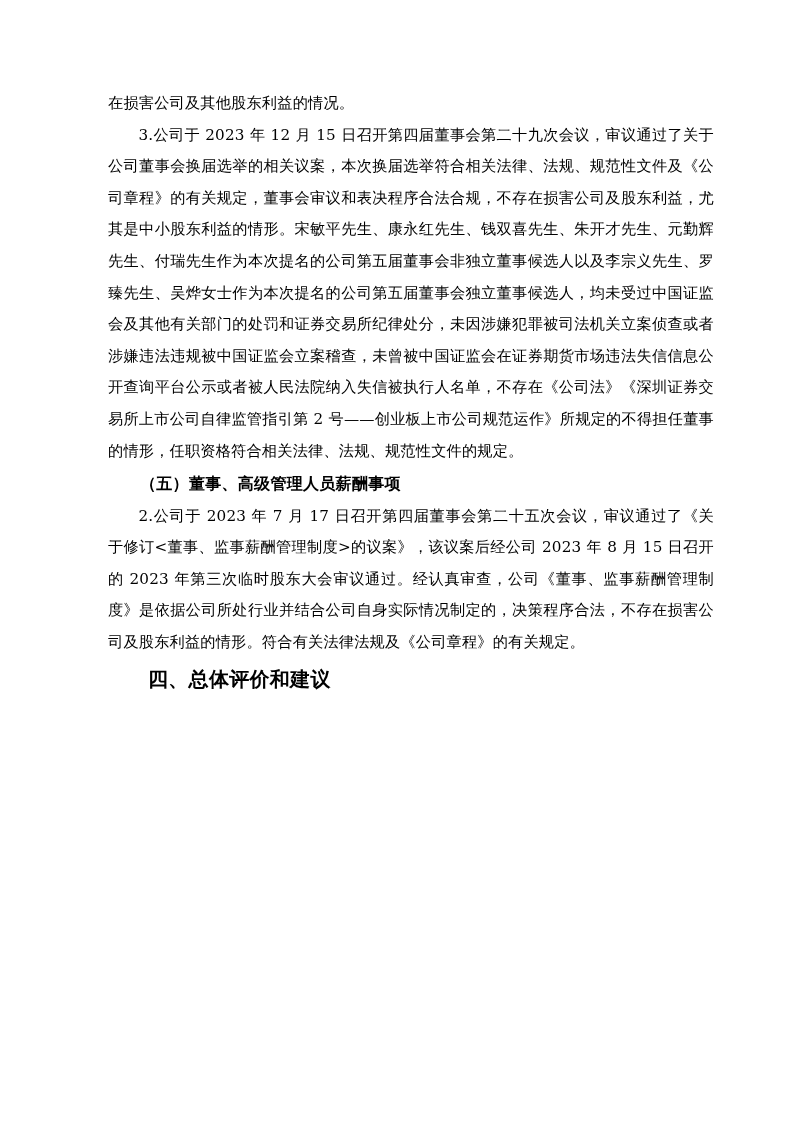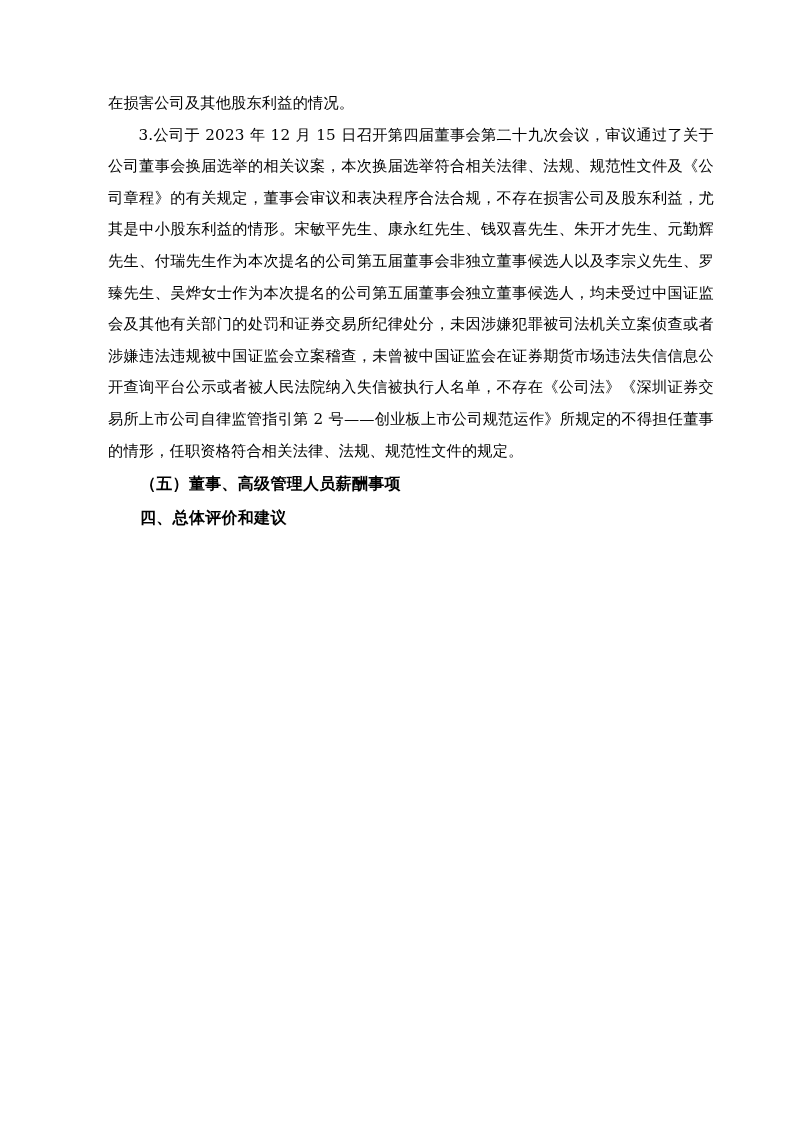--- a/index.html
+++ b/index.html
@@ -39,35 +39,36 @@
     text-indent: 2em;
     font-weight: bold;
     font-family: "DejaVu Sans", "Liberation Sans", sans-serif;
     font-size: 16px;
     letter-spacing: 0.3px;
   }
   .heading-major {
     text-indent: 2em;
     font-weight: bold;
     font-family: "DejaVu Sans", "Liberation Sans", sans-serif;
-    font-size: 16px;
+    font-size: 20px;
     letter-spacing: 0.3px;
   }
 </style>
 </head>
 <body>
 
 <div class="page">
   <div class="doc-body">
 
     <p class="para no-indent">在损害公司及其他股东利益的情况。</p>
 
     <p class="para">3.公司于 2023 年 12 月 15 日召开第四届董事会第二十九次会议，审议通过了关于公司董事会换届选举的相关议案，本次换届选举符合相关法律、法规、规范性文件及《公司章程》的有关规定，董事会审议和表决程序合法合规，不存在损害公司及股东利益，尤其是中小股东利益的情形。宋敏平先生、康永红先生、钱双喜先生、朱开才先生、元勤辉先生、付瑞先生作为本次提名的公司第五届董事会非独立董事候选人以及李宗义先生、罗臻先生、吴烨女士作为本次提名的公司第五届董事会独立董事候选人，均未受过中国证监会及其他有关部门的处罚和证券交易所纪律处分，未因涉嫌犯罪被司法机关立案侦查或者涉嫌违法违规被中国证监会立案稽查，未曾被中国证监会在证券期货市场违法失信信息公开查询平台公示或者被人民法院纳入失信被执行人名单，不存在《公司法》《深圳证券交易所上市公司自律监管指引第 2 号——创业板上市公司规范运作》所规定的不得担任董事的情形，任职资格符合相关法律、法规、规范性文件的规定。</p>
 
     <p class="heading">（五）董事、高级管理人员薪酬事项</p>
 
 
+    <p class="para">2.公司于 2023 年 7 月 17 日召开第四届董事会第二十五次会议，审议通过了《关于修订&lt;董事、监事薪酬管理制度&gt;的议案》，该议案后经公司 2023 年 8 月 15 日召开的 2023 年第三次临时股东大会审议通过。经认真审查，公司《董事、监事薪酬管理制度》是依据公司所处行业并结合公司自身实际情况制定的，决策程序合法，不存在损害公司及股东利益的情形。符合有关法律法规及《公司章程》的有关规定。</p>
 
     <p class="heading-major">四、总体评价和建议</p>
 
 
   </div>
 </div>
 
 </body></html>

